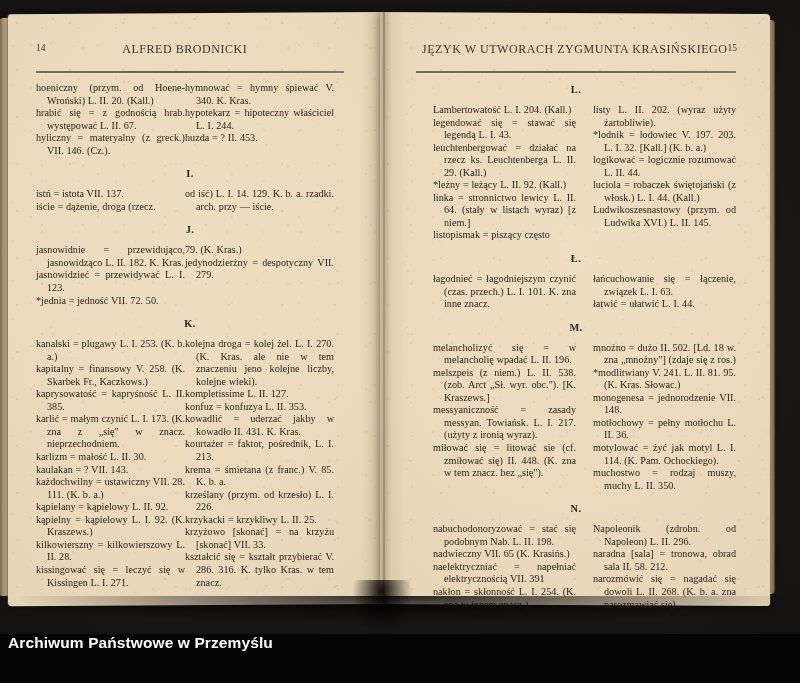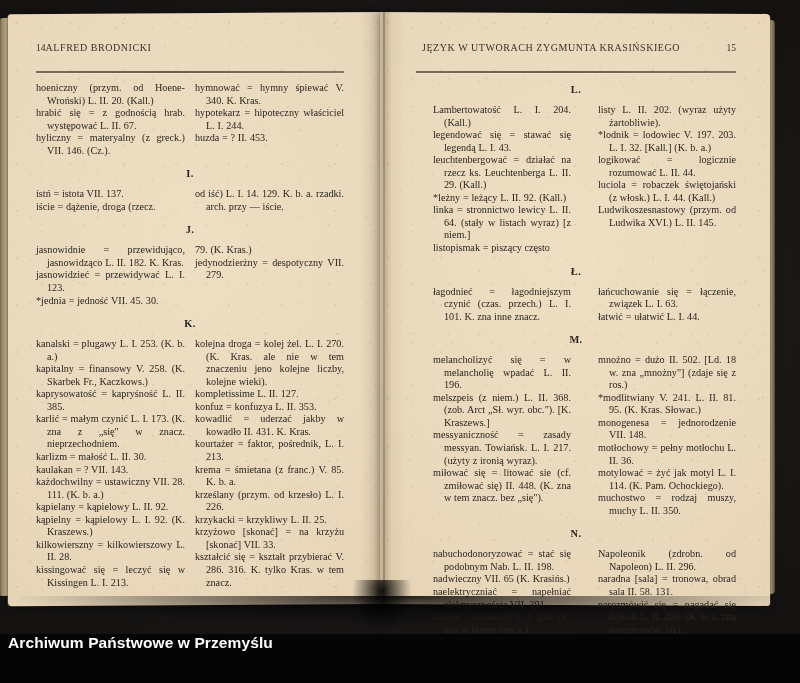--- a/index.html
+++ b/index.html
@@ -160,41 +160,41 @@
     color: #3a332a;
     padding-top: 30px;
   }
   .rh-num {
     font-size: 9.6px;
     letter-spacing: 0;
     flex: 0 0 auto;
   }
   .rh-title {
     flex: 1 1 auto;
+    text-align: center;
     white-space: nowrap;
-    font-size: 10px;
+    font-size: 12px;
   }
   #page-left .rh-title  { padding-right: 6px; }
   #page-right .rh-title { padding-left: 6px; }
   .rh-spacer { flex: 0 0 14px; }
 
   .rule {
     margin-top: 3px;
     height: 2px;
     background: linear-gradient(90deg,
       rgba(70,58,44,.70) 0%,
       rgba(70,58,44,.78) 45%,
       rgba(70,58,44,.62) 100%);
     box-shadow: 0 1px 0 rgba(255,255,255,.25);
   }
 
   .cols {
     margin-top: 9px;
     display: flex;
-    gap: 10px;
   }
   .col { width: 149px; }
   #page-right .col { width: 155px; margin-left: 17px; }
 
   .entry {
     font-size: 10.2px;
     line-height: 12.55px;
     text-align: justify;
     text-justify: inter-word;
     margin: 0 0 0 0;
@@ -299,41 +299,41 @@
             </div>
             <div class="col">
               <p class="entry last-line-left">od iść) L. I. 14. 129. K. b. a. rzadki. arch. przy — iście.</p>
             </div>
           </div>
           <div class="section-letter">J.</div>
           <div class="cols">
             <div class="col">
               <p class="entry last-line-left">jasnowidnie = przewidująco, jasnowidząco L. II. 182. K. Kras.</p>
               <p class="entry last-line-left">jasnowidzieć = przewidywać L. I. 123.</p>
-              <p class="entry last-line-left">*jednia = jedność VII. 45. 30.</p>
+              <p class="entry last-line-left">*jednia = jedność VII. 72. 50.</p>
             </div>
             <div class="col">
               <p class="entry last-line-left">79. (K. Kras.)</p>
               <p class="entry last-line-left">jedynodzierżny = despotyczny VII. 279.</p>
             </div>
           </div>
           <div class="section-letter">K.</div>
           <div class="cols">
             <div class="col">
               <p class="entry last-line-left">kanalski = plugawy L. I. 253. (K. b. a.)</p>
               <p class="entry last-line-left">kapitalny = finansowy V. 258. (K. Skarbek Fr., Kaczkows.)</p>
               <p class="entry last-line-left">kaprysowatość = kapryśność L. II. 385.</p>
               <p class="entry last-line-left">karlić = małym czynić L. I. 173. (K. zna z „się" w znacz. nieprzechodniem.</p>
               <p class="entry last-line-left">karlizm = małość L. II. 30.</p>
               <p class="entry last-line-left">kaulakan = ? VII. 143.</p>
               <p class="entry last-line-left">każdochwilny = ustawiczny VII. 28. 111. (K. b. a.)</p>
               <p class="entry last-line-left">kąpielany = kąpielowy L. II. 92.</p>
               <p class="entry last-line-left">kąpielny = kąpielowy L. I. 92. (K. Kraszews.)</p>
               <p class="entry last-line-left">kilkowierszny = kilkowierszowy L. II. 28.</p>
-              <p class="entry last-line-left">kissingować się = leczyć się w Kissingen L. I. 213.</p>
+              <p class="entry last-line-left">kissingować się = leczyć się w Kissingen L. I. 271.</p>
             </div>
             <div class="col">
               <p class="entry last-line-left">kolejna droga = kolej żel. L. I. 270. (K. Kras. ale nie w tem znaczeniu jeno kolejne liczby, kolejne wieki).</p>
               <p class="entry last-line-left">kompletissime L. II. 127.</p>
               <p class="entry last-line-left">konfuz = konfuzya L. II. 353.</p>
               <p class="entry last-line-left">kowadlić = uderzać jakby w kowadło II. 431. K. Kras.</p>
               <p class="entry last-line-left">kourtażer = faktor, pośrednik, L. I. 213.</p>
               <p class="entry last-line-left">krema = śmietana (z franc.) V. 85. K. b. a.</p>
               <p class="entry last-line-left">krześlany (przym. od krzesło) L. I. 226.</p>
               <p class="entry last-line-left">krzykacki = krzykliwy L. II. 25.</p>
@@ -377,21 +377,21 @@
             </div>
             <div class="col">
               <p class="entry last-line-left">łańcuchowanie się = łączenie, związek L. I. 63.</p>
               <p class="entry last-line-left">łatwić = ułatwić L. I. 44.</p>
             </div>
           </div>
           <div class="section-letter">M.</div>
           <div class="cols">
             <div class="col">
               <p class="entry last-line-left">melancholizyć się = w melancholię wpadać L. II. 196.</p>
-              <p class="entry last-line-left">melszpeis (z niem.) L. II. 368. (zob. Arct „Sł. wyr. obc."). [K. Kraszews.]</p>
+              <p class="entry last-line-left">melszpeis (z niem.) L. II. 538. (zob. Arct „Sł. wyr. obc."). [K. Kraszews.]</p>
               <p class="entry last-line-left">messyaniczność = zasady messyan. Towiańsk. L. I. 217. (użyty z ironią wyraz).</p>
               <p class="entry last-line-left">miłować się = litować sie (cf. zmiłować się) II. 448. (K. zna w tem znacz. bez „się").</p>
             </div>
             <div class="col">
               <p class="entry last-line-left">mnożno = dużo II. 502. [Ld. 18 w. zna „mnożny"] (zdaje się z ros.)</p>
               <p class="entry last-line-left">*modlitwiany V. 241. L. II. 81. 95. (K. Kras. Słowac.)</p>
               <p class="entry last-line-left">monogenesa = jednorodzenie VII. 148.</p>
               <p class="entry last-line-left">motłochowy = pełny motłochu L. II. 36.</p>
               <p class="entry last-line-left">motylować = żyć jak motyl L. I. 114. (K. Pam. Ochockiego).</p>
               <p class="entry last-line-left">muchostwo = rodzaj muszy, muchy L. II. 350.</p>
@@ -400,21 +400,21 @@
           <div class="section-letter">N.</div>
           <div class="cols">
             <div class="col">
               <p class="entry last-line-left">nabuchodonoryzować = stać się podobnym Nab. L. II. 198.</p>
               <p class="entry last-line-left">nadwieczny VII. 65 (K. Krasińs.)</p>
               <p class="entry last-line-left">naelektryczniać = napełniać elektrycznością VII. 391</p>
               <p class="entry last-line-left">nakłon = skłonność L. I. 254. (K. zna w innem znacz.)</p>
             </div>
             <div class="col">
               <p class="entry last-line-left">Napoleonik (zdrobn. od Napoleon) L. II. 296.</p>
-              <p class="entry last-line-left">naradna [sala] = tronowa, obrad sala II. 58. 131.</p>
+              <p class="entry last-line-left">naradna [sala] = tronowa, obrad sala II. 58. 212.</p>
               <p class="entry last-line-left">narozmówić się = nagadać się dowoli L. II. 268. (K. b. a. zna narozmawiać się).</p>
             </div>
           </div>
         </div>
     </div>
   </div>
 
   <div id="book-shadow"></div>
   <div id="spine-shadow"></div>
 

